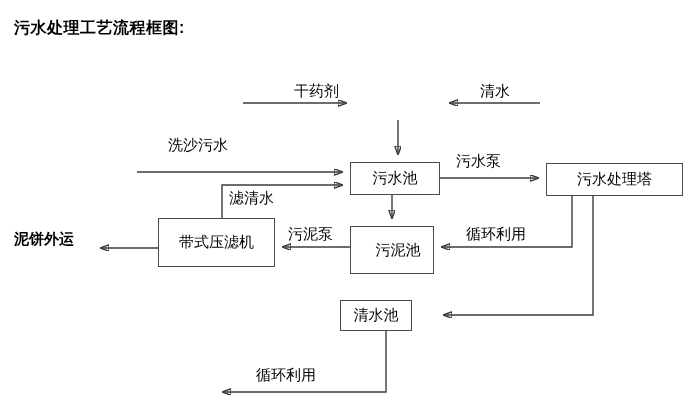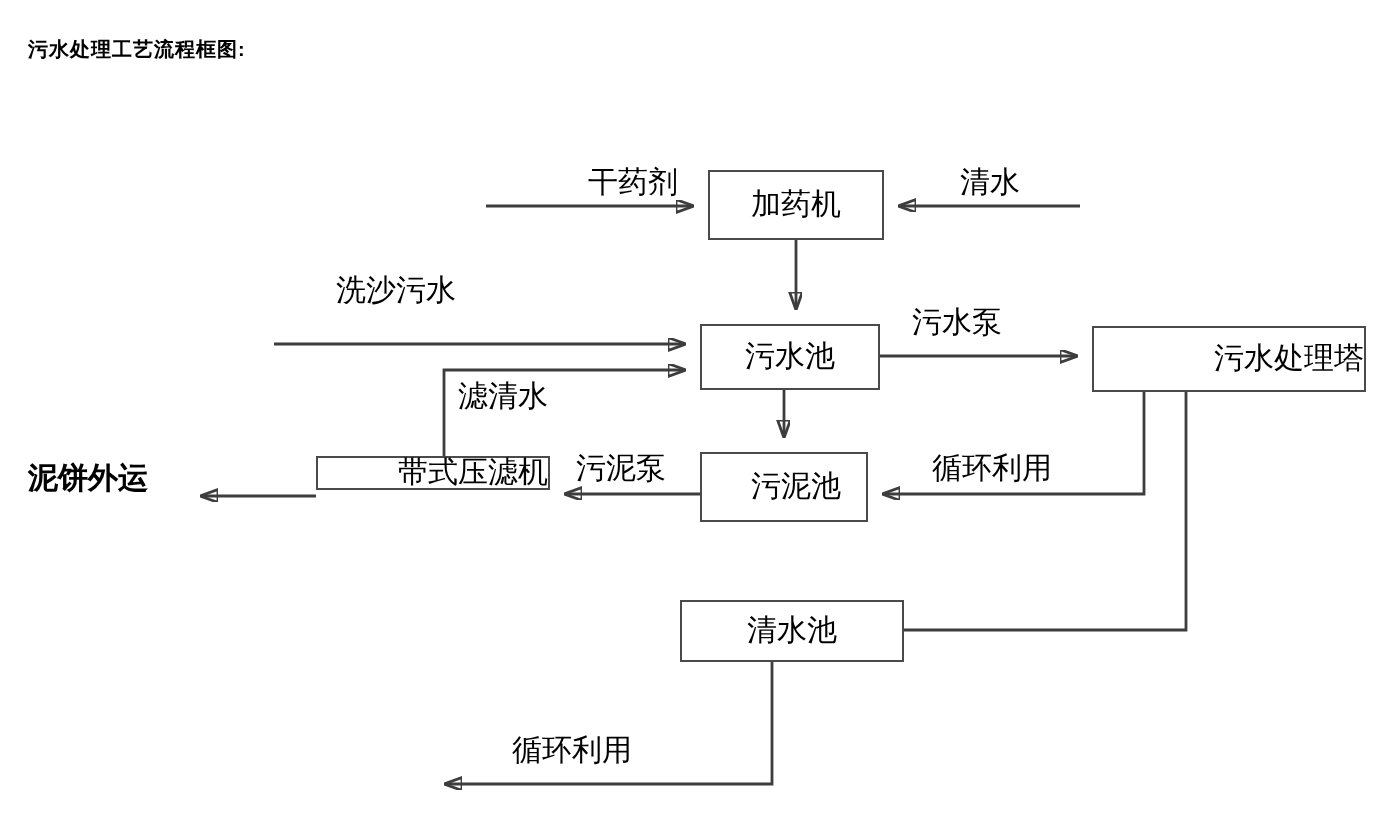--- a/index.html
+++ b/index.html
@@ -19,21 +19,21 @@
     position: absolute;
     left: 0;
     top: 0;
     width: 700px;
     height: 420px;
   }
   #diagram-title {
     position: absolute;
     left: 14px;
     top: 18px;
-    font-size: 10px;
+    font-size: 16px;
     font-weight: bold;
     letter-spacing: 0.5px;
     white-space: nowrap;
   }
   .node {
     position: absolute;
     border: 1px solid #4a4a4a;
     background: #ffffff;
     box-sizing: border-box;
     display: flex;
@@ -97,41 +97,38 @@
 
     <path d="M350,247 L283,247" marker-end="url(#arrow)"></path>
 
     <path d="M158,248 L101,248" marker-end="url(#arrow)"></path>
 
     <path d="M593,196 L593,315 L444,315" marker-end="url(#arrow)"></path>
 
     <path d="M386,331 L386,392 L223,392" marker-end="url(#arrow)"></path>
   </svg>
 
-  <div class="node" style="left:354px; top:85px; width:88px; height:35px;">
-    <span>加药机</span>
-  </div>
 
   <div class="node" style="left:350px; top:162px; width:90px; height:33px;">
     <span>污水池</span>
   </div>
 
-  <div class="node" style="left:546px; top:163px; width:137px; height:33px;justify-content:flex-end;">
+  <div class="node" style="left:546px; top:163px; width:137px; height:33px;">
     <span>污水处理塔</span>
   </div>
 
-  <div class="node" style="left:350px; top:226px; width:84px; height:35px;padding-left:12px;">
+  <div class="node" style="left:350px; top:226px; width:84px; height:48px;padding-left:12px;">
     <span>污泥池</span>
   </div>
 
-  <div class="node" style="left:158px; top:228px; width:117px; height:17px;justify-content:flex-end;">
+  <div class="node" style="left:158px; top:218px; width:117px; height:49px;">
     <span>带式压滤机</span>
   </div>
 
-  <div class="node" style="left:340px; top:300px; width:112px; height:31px;">
+  <div class="node" style="left:340px; top:300px; width:72px; height:31px;">
     <span>清水池</span>
   </div>
 
   <div class="edge-label" style="left:256px; top:82px;margin-left:38px;">干药剂</div>
 
   <div class="edge-label" style="left:480px; top:82px;">清水</div>
 
   <div class="edge-label" style="left:168px; top:136px;">洗沙污水</div>
 
   <div class="edge-label" style="left:456px; top:152px;">污水泵</div>

